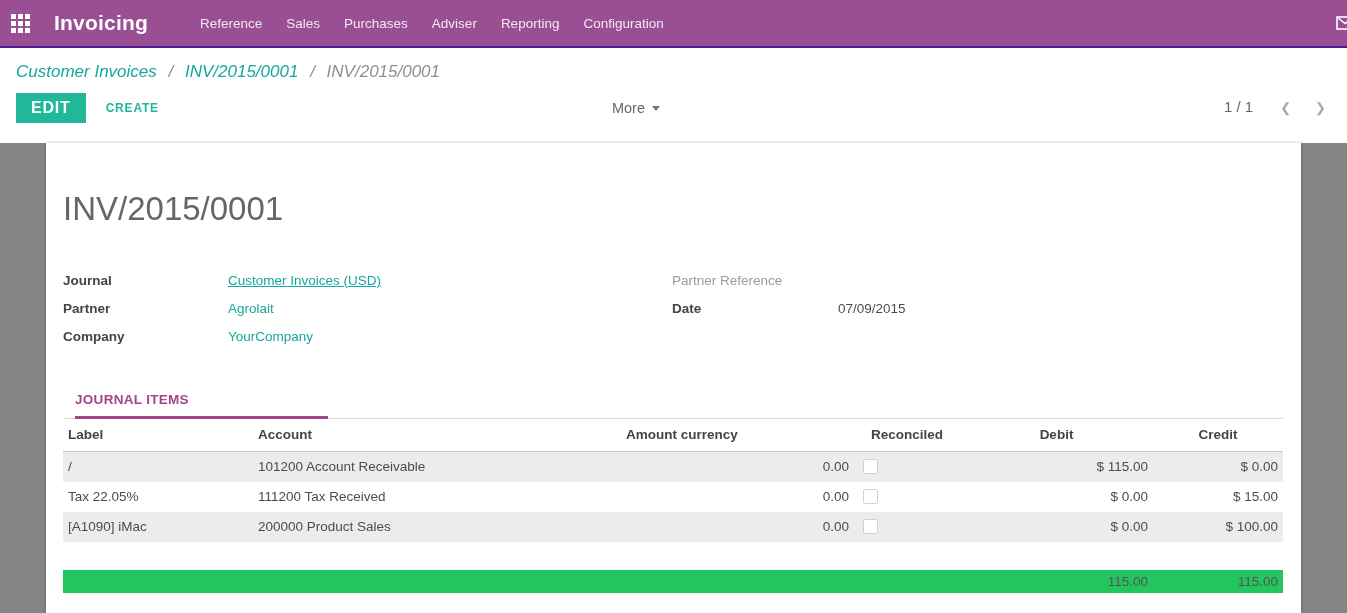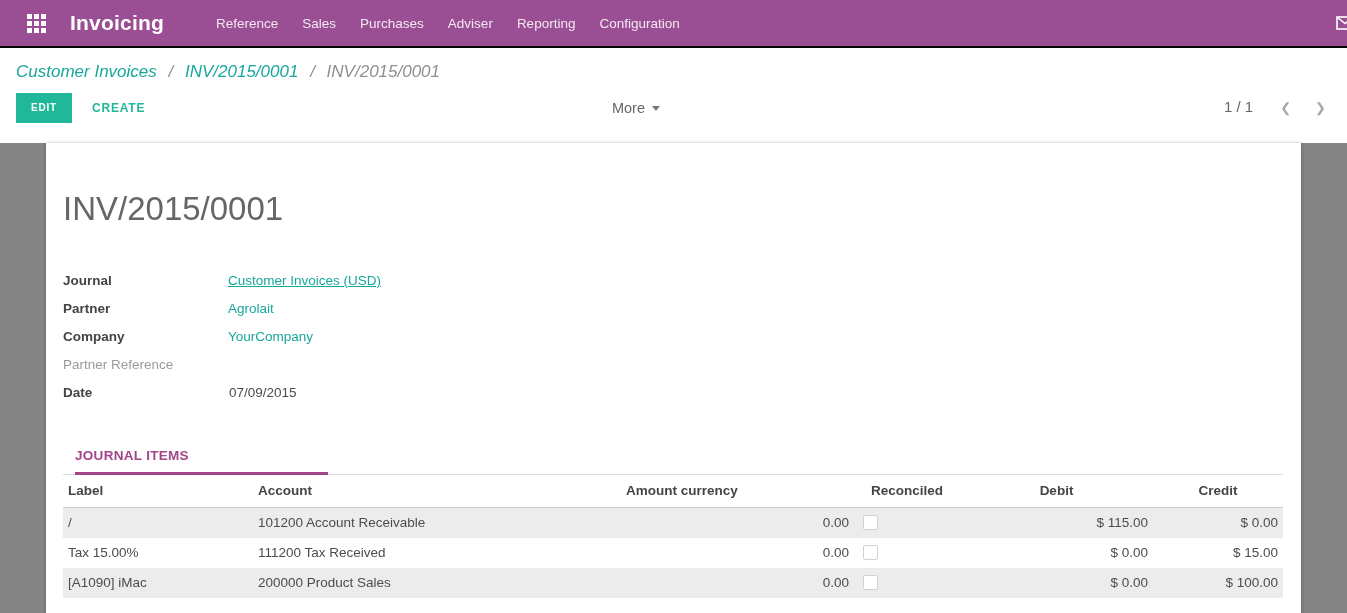--- a/index.html
+++ b/index.html
@@ -1,48 +1,48 @@
 <!DOCTYPE html>
 <html><head>
 <meta charset="utf-8">
 <style>
   * { margin:0; padding:0; box-sizing:border-box; }
   html,body { width:1347px; height:613px; overflow:hidden; font-family:"Liberation Sans", sans-serif; background:#fff; }
 
   
-  .navbar { height:48px; background:#9a4e93; border-bottom:2px solid #000000; display:flex; align-items:center; padding-left:27px; overflow:hidden; position:relative;text-align:right; }
+  .navbar { height:48px; background:#9a4e93; border-bottom:2px solid #4c1d95; display:flex; align-items:center; padding-left:11px; overflow:hidden; position:relative;text-align:right; }
   .apps-grid { display:grid; grid-template-columns:repeat(3,5px); grid-gap:2px; cursor:pointer; }
   .apps-grid span { width:5px; height:5px; background:#fff; display:block; }
   .brand { color:#fff; font-size:21px; font-weight:bold; margin-left:24px; letter-spacing:.2px; cursor:pointer; }
   .menu { display:flex; align-items:center; margin-left:40px; }
   .menu a { color:#f3e9f2; font-size:13.5px; text-decoration:none; padding:6px 12px; cursor:pointer; white-space:nowrap; }
   .envelope { margin-left:auto; margin-right:-7px; display:flex; align-items:center; cursor:pointer; }
 
   
   .topwhite { background:#fff; }
   .breadcrumb { padding:14px 16px 0; font-size:17px;font-style:italic; }
   .bc-link { color:#17a79c; text-decoration:none; cursor:pointer; }
   .bc-sep { color:#8f8f8f; margin:0 7px; }
   .bc-current { color:#8f8f8f; }
   .controls { display:flex; align-items:center; padding:10px 16px 14px; position:relative; height:55px; }
-  .btn-edit { background:#21b799; color:#fff; border:none; font-size:10px; font-weight:bold; letter-spacing:.8px; height:30px; padding:0 15px; cursor:pointer; font-family:inherit; }
+  .btn-edit { background:#21b799; color:#fff; border:none; font-size:16px; font-weight:bold; letter-spacing:.8px; height:30px; padding:0 15px; cursor:pointer; font-family:inherit; }
   .btn-create { background:none; border:none; color:#21b799; font-size:12px; font-weight:bold; letter-spacing:.8px; margin-left:10px; height:30px; padding:0 10px; cursor:pointer; font-family:inherit; }
   .more { position:absolute; left:636px; transform:translateX(-50%); display:flex; align-items:center; color:#666; font-size:14.5px; cursor:pointer; }
   .caret { width:0; height:0; border-left:4px solid transparent; border-right:4px solid transparent; border-top:5px solid #777; margin-left:7px; margin-top:2px; }
   .pager { margin-left:auto; display:flex; align-items:flex-start; }
   .pager-text { color:#666; font-size:15px; margin-right:22px; }
   .pager-btn { color:#a8a8a8; font-size:13px; cursor:pointer; padding:2px 5px; }
   .pager-btn + .pager-btn { margin-left:14px; }
 
   
   .content { background:#848484; height:476px; }
   .sheet { width:1255px; margin:6px auto 0; background:#fff; min-height:470px; padding:0 18px 0 17px; box-shadow:0 0 3px rgba(0,0,0,.3); }
   .doc-title { color:#666; font-size:33px; font-weight:normal; padding-top:47px; line-height:38px; }
 
-  .fields { display:flex; margin-top:38px;flex-direction:column; }
+  .fields { display:flex; margin-top:38px; }
   .fgroup-left { width:609px; }
   .fgroup-right { flex:1; }
   .frow { display:flex; height:28px; align-items:center; font-size:13.5px; }
   .flabel { width:165px; font-weight:bold; color:#444; }
   .fgroup-right .flabel { width:166px; }
   .flabel.muted { font-weight:normal; color:#9b9b9b; }
   .fvalue a, a.fvalue { color:#17a79c; text-decoration:none; cursor:pointer; }
   .fvalue.underline { text-decoration:underline; }
   .fvalue.plain { color:#4c4c4c; }
 
@@ -176,21 +176,21 @@
           <td>/</td>
           <td>101200 Account Receivable</td>
           <td class="num">0.00</td>
           <td>
               <div class="cbx"></div>
             </td>
           <td class="num">$ 115.00</td>
           <td class="num">$ 0.00</td>
         </tr>
         <tr>
-          <td>Tax 15.00%</td>
+          <td>Tax 22.05%</td>
           <td>111200 Tax Received</td>
           <td class="num">0.00</td>
           <td>
               <div class="cbx"></div>
             </td>
           <td class="num">$ 0.00</td>
           <td class="num">$ 15.00</td>
         </tr>
         <tr class="odd">
           <td>[A1090] iMac</td>

